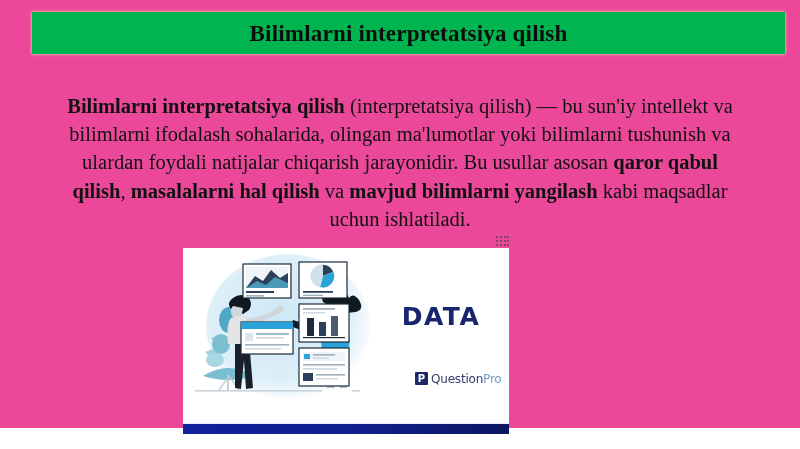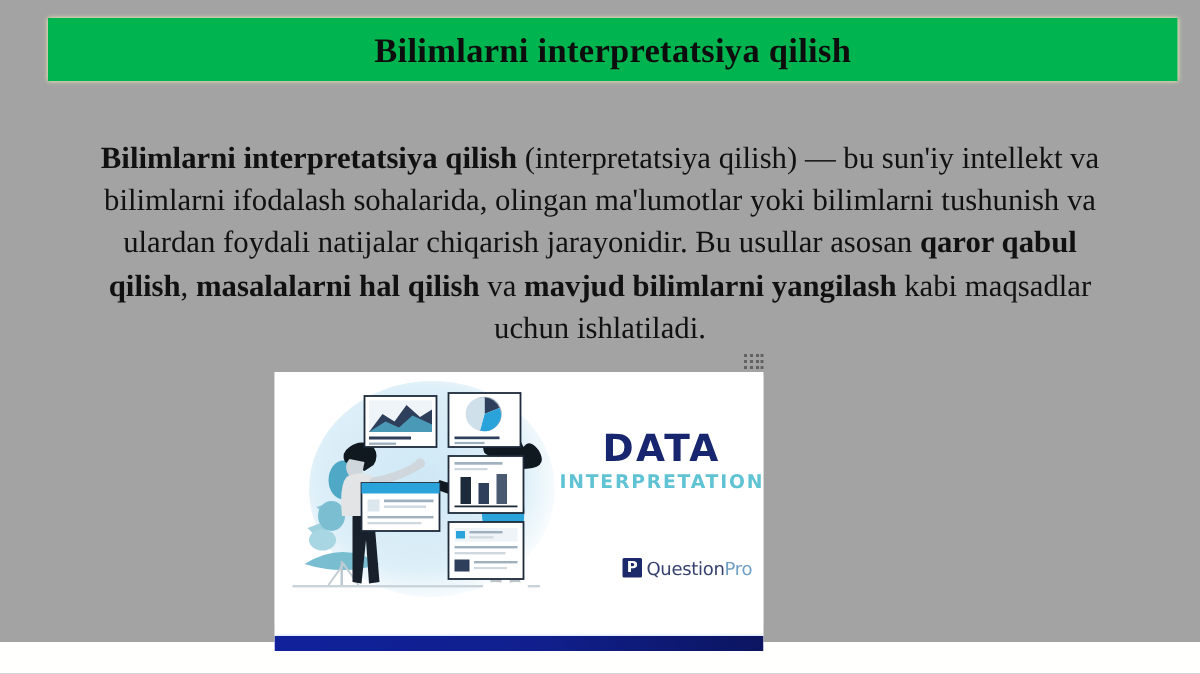--- a/index.html
+++ b/index.html
@@ -13,21 +13,21 @@
     font-family: "Liberation Serif", serif;
     overflow: hidden;
     position: relative;
   }
 
   .slide {
     position: absolute;
     left: 0; top: 0;
     width: 800px;
     height: 428px;
-    background: #a3a3a3;
+    background: #ec4899;
   }
 
   
   .title-banner {
     position: absolute;
     left: 32px;
     top: 12px;
     width: 753px;
     height: 42px;
     background: #00b44f;
@@ -112,20 +112,21 @@
     text-align: center;
     pointer-events: none;
   }
   .wm-data {
     font-family: "DejaVu Sans", sans-serif;
     font-weight: bold;
     font-size: 25px;
     letter-spacing: 1.5px;
     color: #17266e;
     line-height: 1;
+    margin-top: 18px;
   }
   .wm-interp {
     font-family: "DejaVu Sans", sans-serif;
     font-weight: bold;
     font-size: 12.5px;
     letter-spacing: 1.2px;
     color: #5fc3d4;
     line-height: 1;
     margin-top: 4px;
   }
@@ -290,21 +291,20 @@
         <rect x="62" y="85" width="8" height="8" fill="#dbe6ed"></rect>
         <rect x="73" y="85" width="33" height="1.8" fill="#9fb0bf"></rect>
         <rect x="73" y="89" width="28" height="1.6" fill="#cfd8de"></rect>
         <rect x="62" y="96" width="44" height="1.6" fill="#9fb0bf"></rect>
         <rect x="62" y="100" width="36" height="1.5" fill="#cfd8de"></rect>
       </g>
     </svg>
 
     <div class="wordmark">
       <div class="wm-data">DATA</div>
-      <div class="wm-interp">INTERPRETATION</div>
     </div>
 
     <div class="logo-row">
       <span class="logo-mark">P</span>
       <span class="logo-text"><span>Question</span><span class="pro">Pro</span></span>
     </div>
 
     <div class="bottom-bar"></div>
   </div>
 

